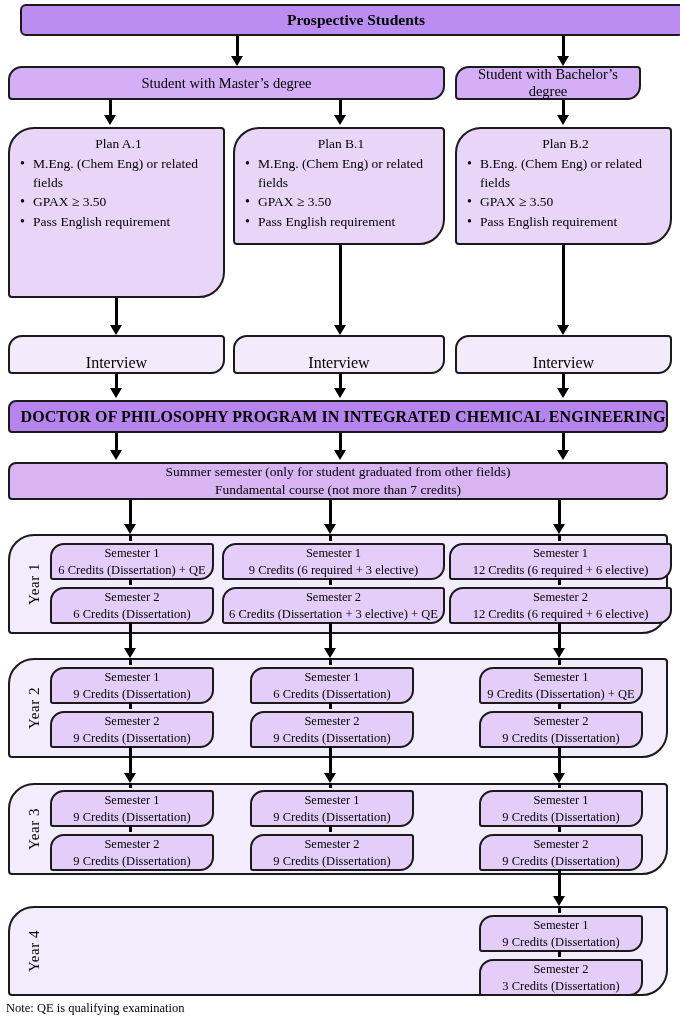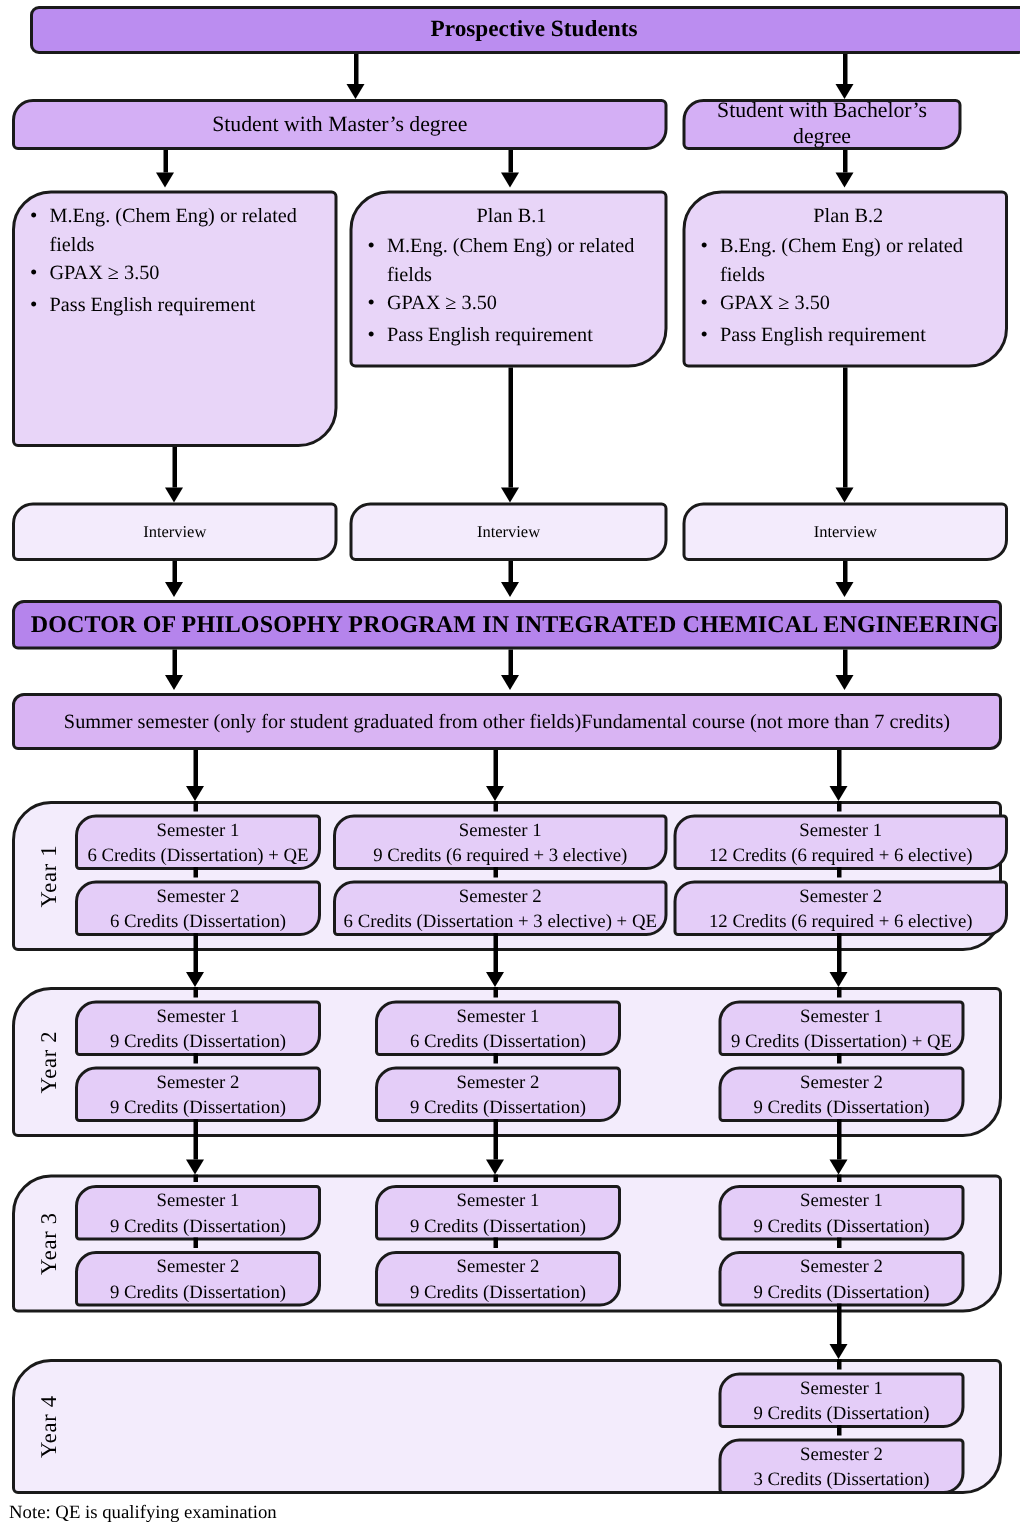--- a/index.html
+++ b/index.html
@@ -15,23 +15,23 @@
   .degree-box{background:var(--degree-box);border-radius:14px 4px 14px 4px;font-size:14.5px;}
   .plan-box{
     background:var(--plan-box);border-radius:26px 4px 26px 4px;
     display:block;padding:5px 6px 4px 10px;text-align:left;font-size:13.5px;line-height:1.42;
   }
   .plan-title{text-align:center;margin-bottom:1px;}
   .bullet{display:flex;}
   .dot{flex:0 0 13px;}
   .dot::before{content:"•";font-size:14px;}
   .btxt{flex:1;}
-  .interview-box{background:var(--interview-box);border-radius:14px 4px 14px 4px;font-size:11px;}
+  .interview-box{background:var(--interview-box);border-radius:14px 4px 14px 4px;font-size:16px;align-items:flex-end;}
   .title-box{background:var(--title-box);border-radius:8px 4px 8px 4px;font-weight:bold;font-size:16px;letter-spacing:.1px;padding-left:10px;}
-  .summer-box{background:var(--summer-box);border-radius:8px 4px 8px 4px;font-size:13.5px;line-height:1.35;flex-direction:row;}
+  .summer-box{background:var(--summer-box);border-radius:8px 4px 8px 4px;font-size:13.5px;line-height:1.35;flex-direction:column;}
   .year-panel{
     position:absolute;left:8px;width:660px;box-sizing:border-box;
     border:2px solid #1a1a1a;border-radius:26px 4px 26px 4px;background:var(--year-panel);
   }
   .year-label{
     position:absolute;left:8px;top:0;bottom:0;width:32px;
     display:flex;align-items:center;justify-content:center;
     writing-mode:vertical-rl;transform:rotate(180deg);
     font-size:15px;letter-spacing:.5px;
   }
@@ -59,20 +59,21 @@
   </div>
 
   <div class="box degree-box" style="left:8px;top:66px;width:437px;height:34px">
     <span>Student with Master’s degree</span>
   </div>
   <div class="box degree-box" style="left:455px;top:66px;width:186px;height:34px">
     <span>Student with Bachelor’s degree</span>
   </div>
 
   <div class="box plan-box" style="left:8px;top:127px;width:217px;height:171px">
+    <div class="plan-title">Plan A.1</div>
     <div class="bullet">
         <span class="dot"></span>
         <span class="btxt">M.Eng. (Chem Eng) or related fields</span>
       </div>
     <div class="bullet">
         <span class="dot"></span>
         <span class="btxt">GPAX ≥ 3.50</span>
       </div>
     <div class="bullet">
         <span class="dot"></span>

